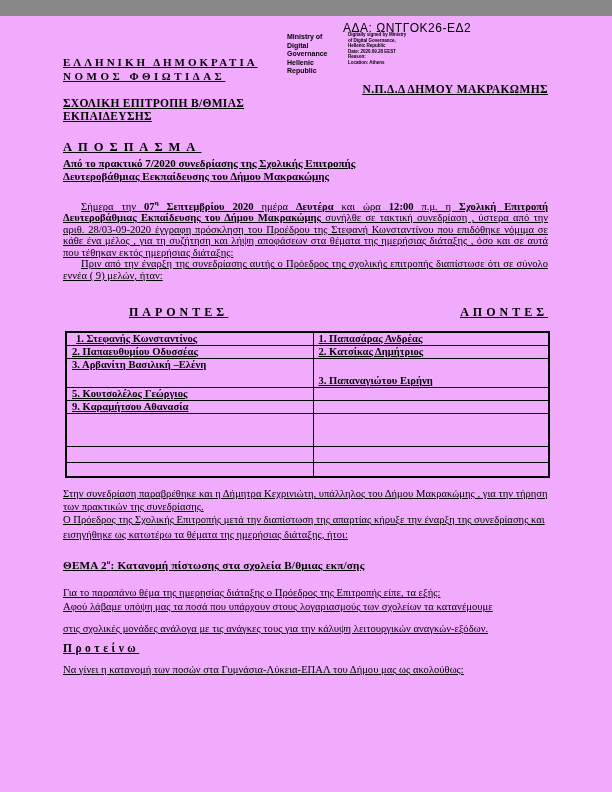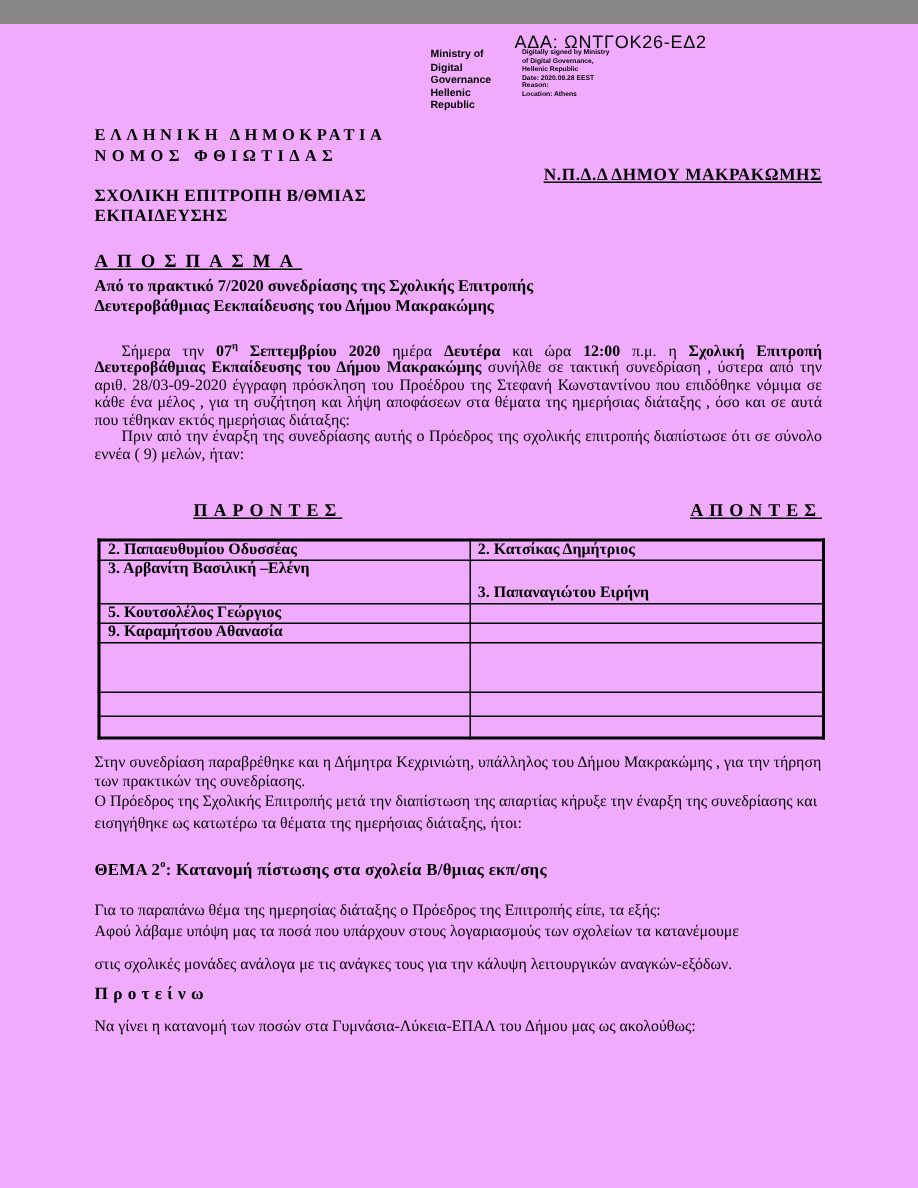--- a/index.html
+++ b/index.html
@@ -25,21 +25,21 @@
   .stamp-name {
     font-family:"Liberation Sans", sans-serif;
     font-weight:bold; font-size:7px; line-height:8.5px; width:56px;
   }
   .stamp-sig {
     font-family:"Liberation Sans", sans-serif;
     font-weight:bold; font-size:4.5px; line-height:5.6px; width:62px;
     transform:translateY(-1px);
   }
   
-  .content { padding:68px 64px 0 63px; }
+  .content { padding:40px 64px 0 63px;text-decoration:underline; }
   .letterhead { font-weight:bold; font-size:11px; line-height:13.5px; }
   .lh-sp1 { letter-spacing:3px; }
   .lh-sp2 { letter-spacing:3.5px; }
   .lh-underline { text-decoration:underline; letter-spacing:0.4px; font-size:11.5px;text-align:right; }
   .lh-plain { letter-spacing:0.3px; font-size:11.5px; }
   
   .title-block { text-align:left; margin-top:13px; }
   .title-main {
     display:inline-block; font-weight:bold; font-size:12.5px;
     letter-spacing:6px; text-decoration:underline;
@@ -142,20 +142,24 @@
       <span class="att-head present">ΠΑΡΟΝΤΕΣ</span>
       <span class="att-head absent">ΑΠΟΝΤΕΣ</span>
     </div>
 
     <table class="att">
       <colgroup>
           <col class="c1">
           <col class="c2">
         </colgroup>
       <tbody>
+          <tr>
+        <td style="padding-left:9px;">1. Στεφανής Κωνσταντίνος</td>
+        <td>1. Παπασάρας Ανδρέας</td>
+      </tr>
       <tr>
         <td>2. Παπαευθυμίου Οδυσσέας</td>
         <td>2. Κατσίκας Δημήτριος</td>
       </tr>
       <tr class="tall">
         <td>3. Αρβανίτη Βασιλική –Ελένη</td>
         <td class="bottom">3. Παπαναγιώτου Ειρήνη</td>
       </tr>
       <tr>
         <td>5. Κουτσολέλος Γεώργιος</td>

